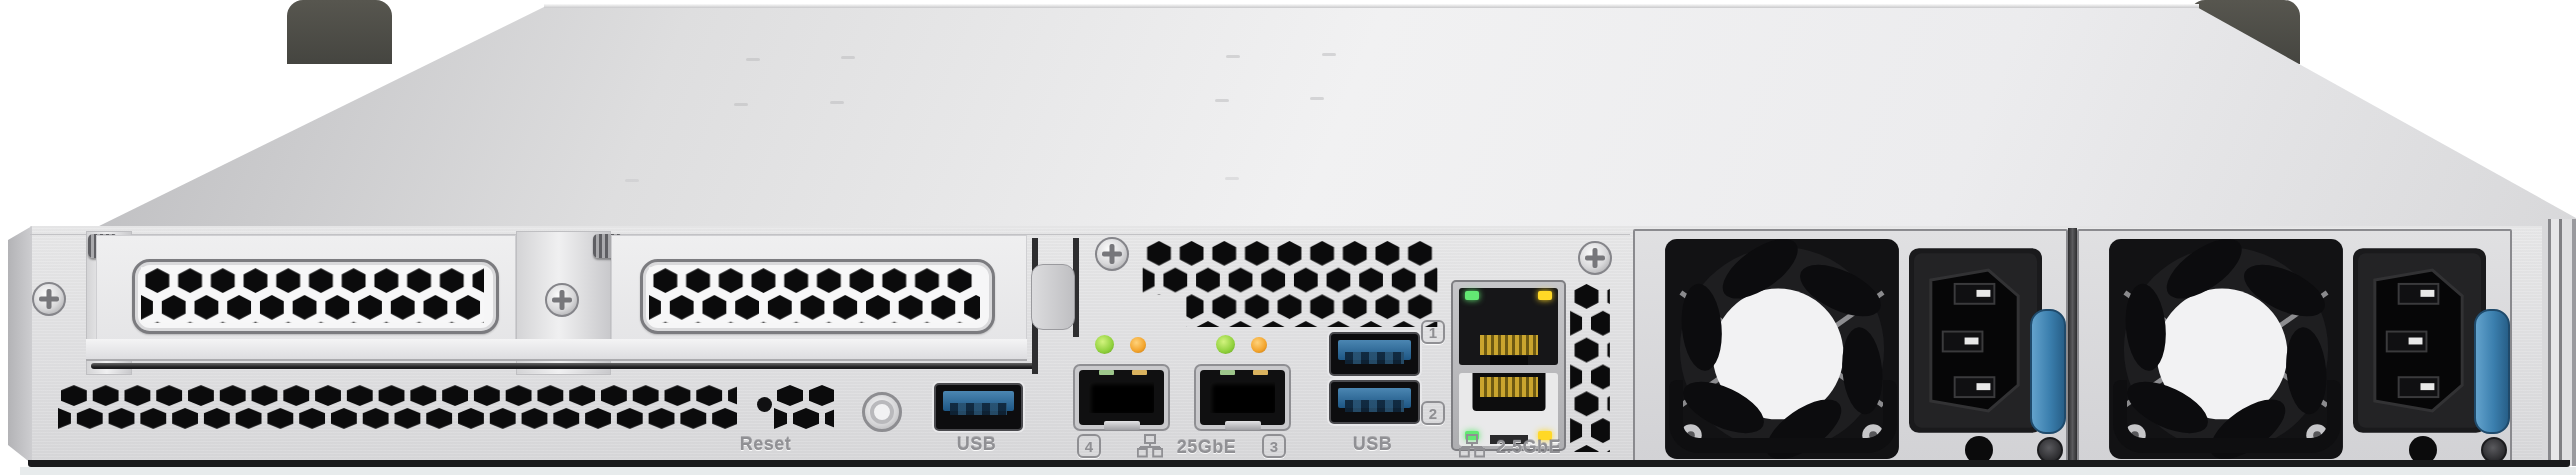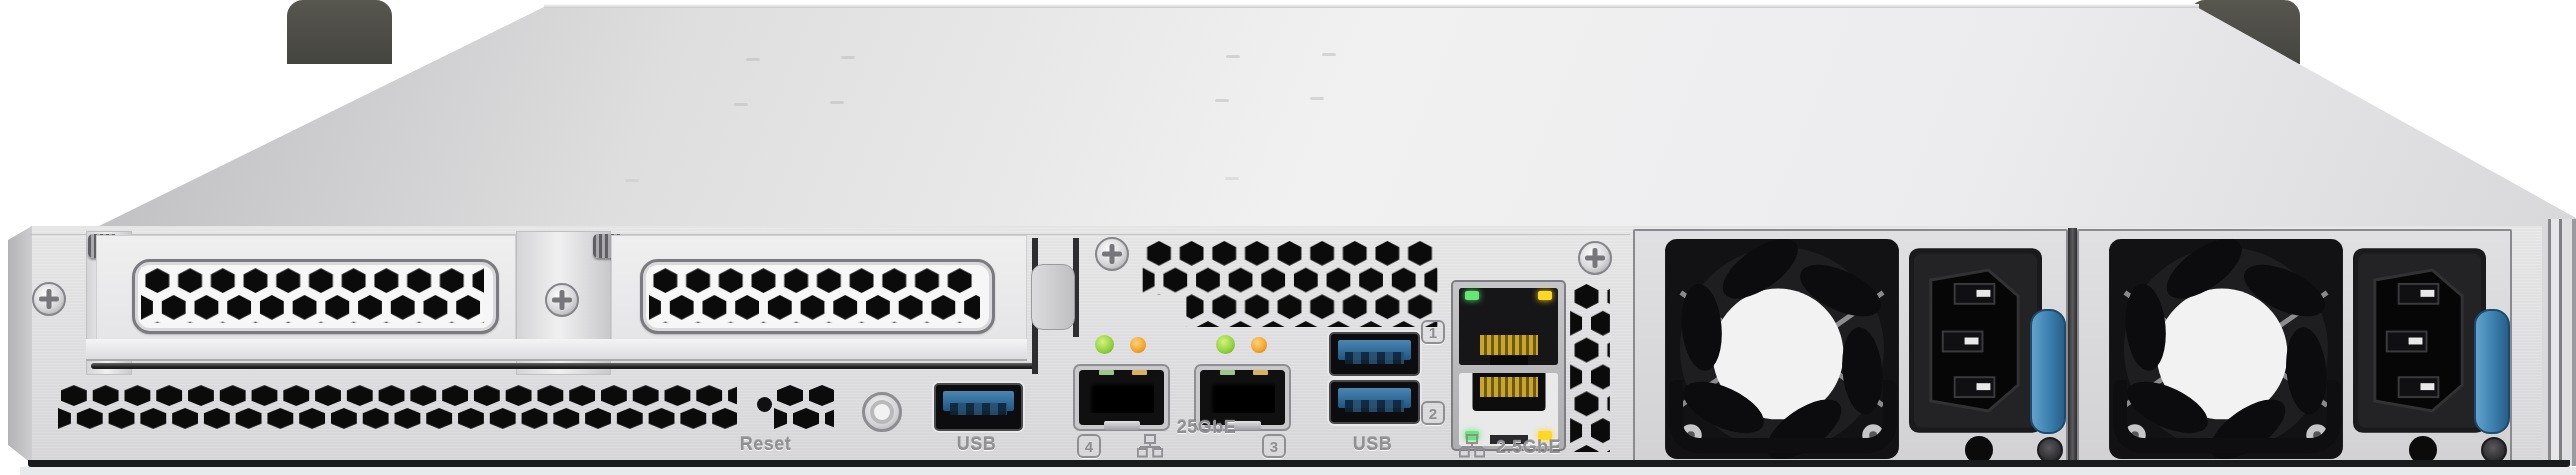--- a/index.html
+++ b/index.html
@@ -222,21 +222,21 @@
 
   <div class="numbox" style="left:1077px;top:434px;">4</div>
   <svg class="neticon" style="left:1137px;top:434px;" viewBox="0 0 26 24">
     <g fill="none" stroke="#909094" stroke-width="2">
       <rect x="8" y="1" width="10" height="8"></rect>
         <path d="M13 9 V13 M3 13 H23 M3 13 V15 M23 13 V15"></path>
       <rect x="0.8" y="15" width="9" height="7.5"></rect>
         <rect x="16.2" y="15" width="9" height="7.5"></rect>
     </g>
   </svg>
-  <div class="lbl" style="left:1165px;top:417px;width:83px;">25GbE</div>
+  <div class="lbl" style="left:1165px;top:437px;width:83px;">25GbE</div>
   <div class="numbox" style="left:1262px;top:434px;">3</div>
 
   <div class="usbport" style="left:1329px;top:332px;width:87px;height:40px;">
     <div class="tongue"></div>
       <div class="pins"></div>
   </div>
   <div class="usbport" style="left:1329px;top:380px;width:87px;height:40px;">
     <div class="tongue"></div>
       <div class="pins"></div>
   </div>

